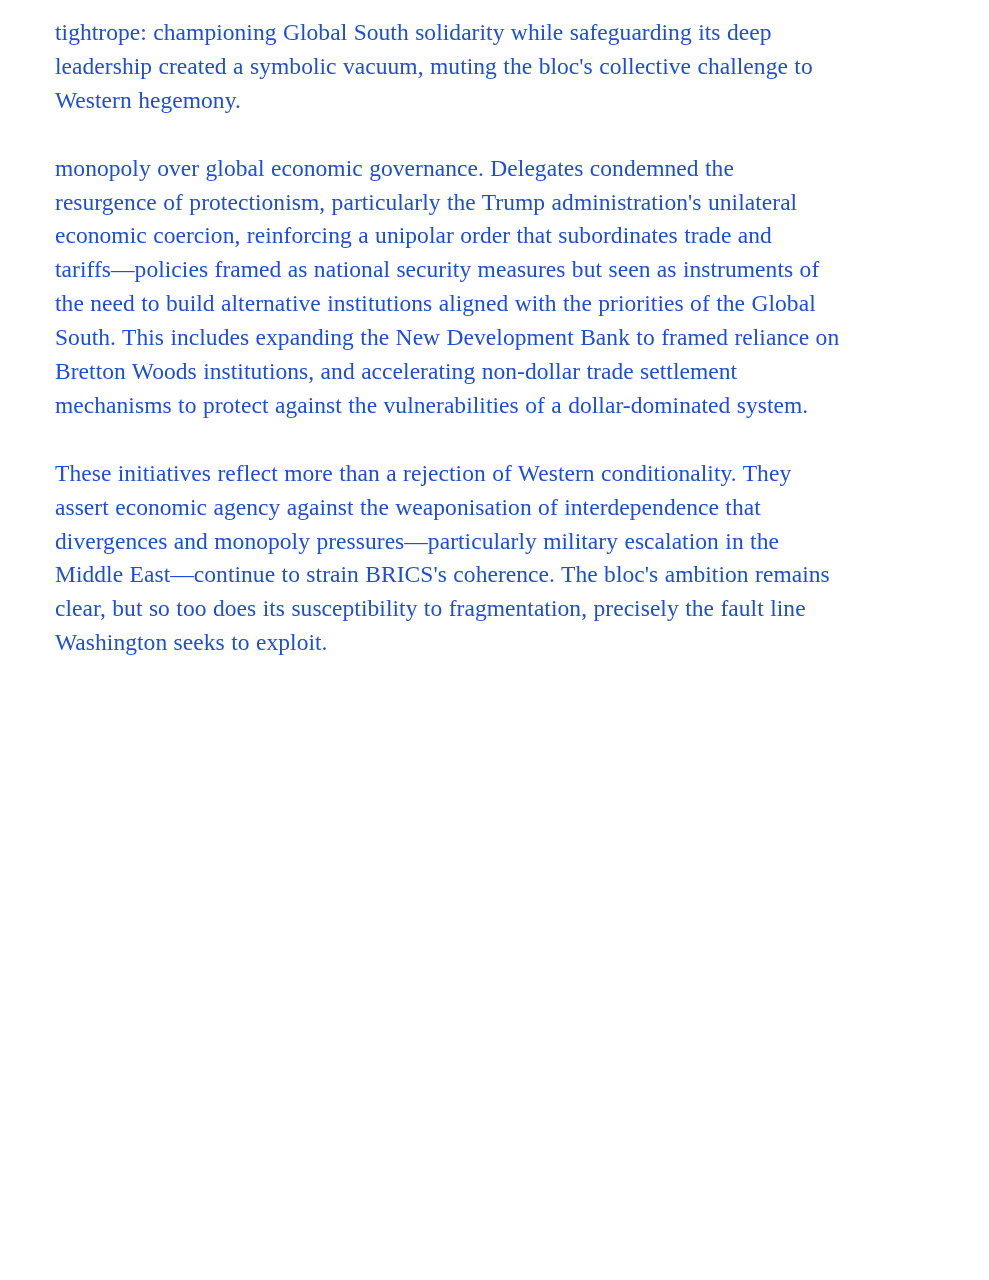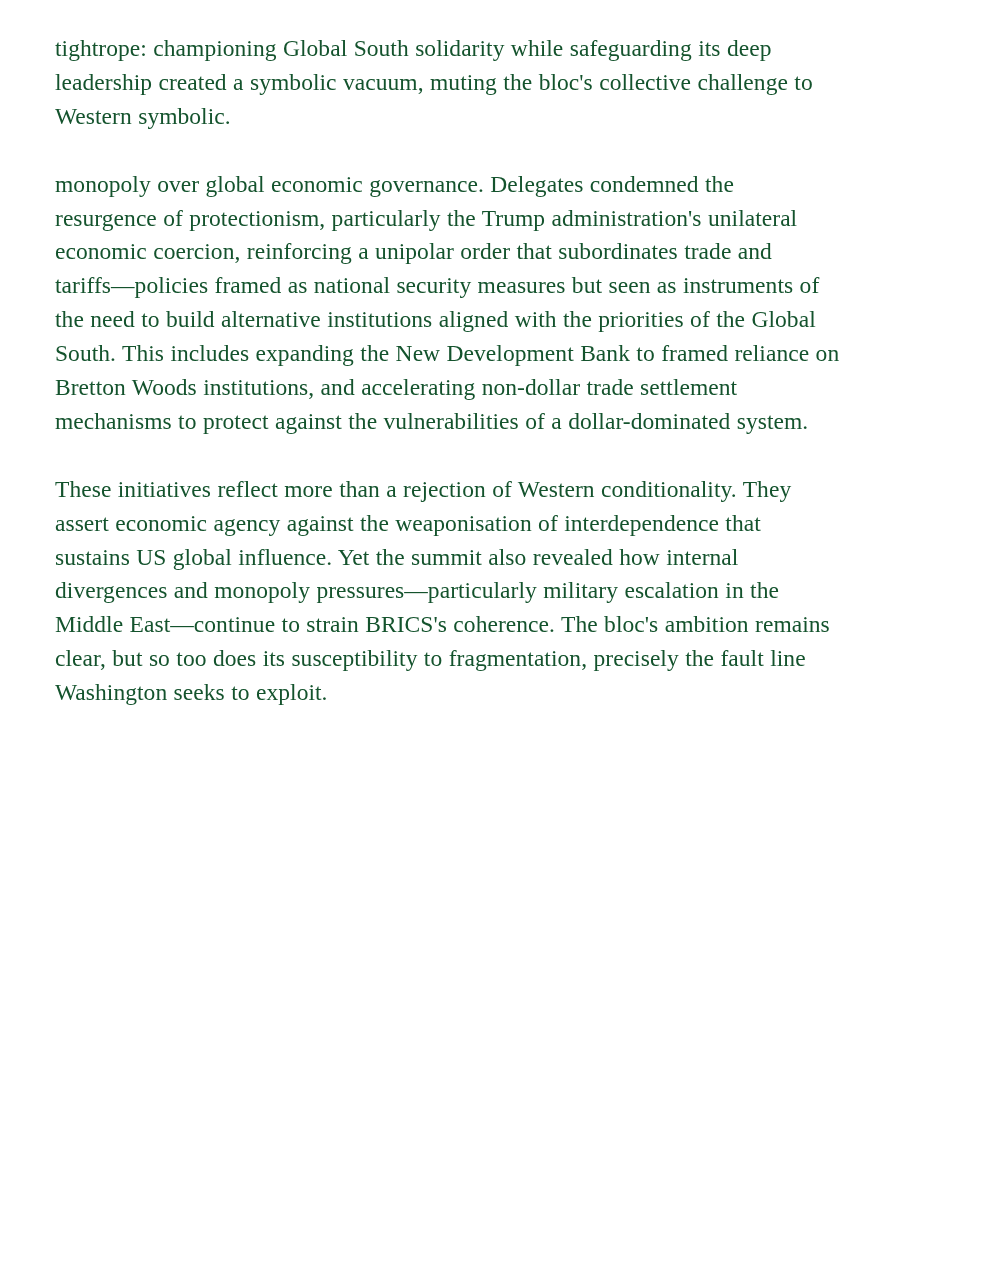--- a/index.html
+++ b/index.html
@@ -9,24 +9,24 @@
     }
     body {
       width: 989px;
       height: 1280px;
       overflow: hidden;
       position: relative;
     }
     .article {
       position: absolute;
       left: 55px;
-      top: 32px;
+      top: 16px;
       width: 920px;
       font-family: "DejaVu Serif", "Liberation Serif", serif;
-      color: #14532d;
+      color: #1d4ed8;
     }
     .paragraph {
       margin: 0 0 34px 0;
     }
     .line {
       display: block;
       font-size: 22px;
       line-height: 33.9px;
       height: 33.9px;
       white-space: nowrap;
@@ -38,37 +38,36 @@
     }
   </style>
 </head>
 <body>
 
 <div class="article">
 
   <p class="paragraph">
     <span class="line">tightrope: championing Global South solidarity while safeguarding its deep</span>
     <span class="line">leadership created a symbolic vacuum, muting the bloc's collective challenge to</span>
-    <span class="line">Western symbolic.</span>
+    <span class="line">Western hegemony.</span>
   </p>
 
   <p class="paragraph">
     <span class="line">monopoly over global economic governance. Delegates condemned the</span>
     <span class="line">resurgence of protectionism, particularly the Trump administration's unilateral</span>
     <span class="line">economic coercion, reinforcing a unipolar order that subordinates trade and</span>
     <span class="line">tariffs—policies framed as national security measures but seen as instruments of</span>
     <span class="line">the need to build alternative institutions aligned with the priorities of the Global</span>
     <span class="line">South. This includes expanding the New Development Bank to framed reliance on</span>
     <span class="line">Bretton Woods institutions, and accelerating non-dollar trade settlement</span>
     <span class="line">mechanisms to protect against the vulnerabilities of a dollar-dominated system.</span>
   </p>
 
   <p class="paragraph">
     <span class="line">These initiatives reflect more than a rejection of Western conditionality. They</span>
     <span class="line">assert economic agency against the weaponisation of interdependence that</span>
-    <span class="line">sustains US global influence. Yet the summit also revealed how internal</span>
     <span class="line">divergences and monopoly pressures—particularly military escalation in the</span>
     <span class="line">Middle East—continue to strain BRICS's coherence. The bloc's ambition remains</span>
     <span class="line">clear, but so too does its susceptibility to fragmentation, precisely the fault line</span>
     <span class="line">Washington seeks to exploit.</span>
   </p>
 
 </div>
 
 </body></html>

